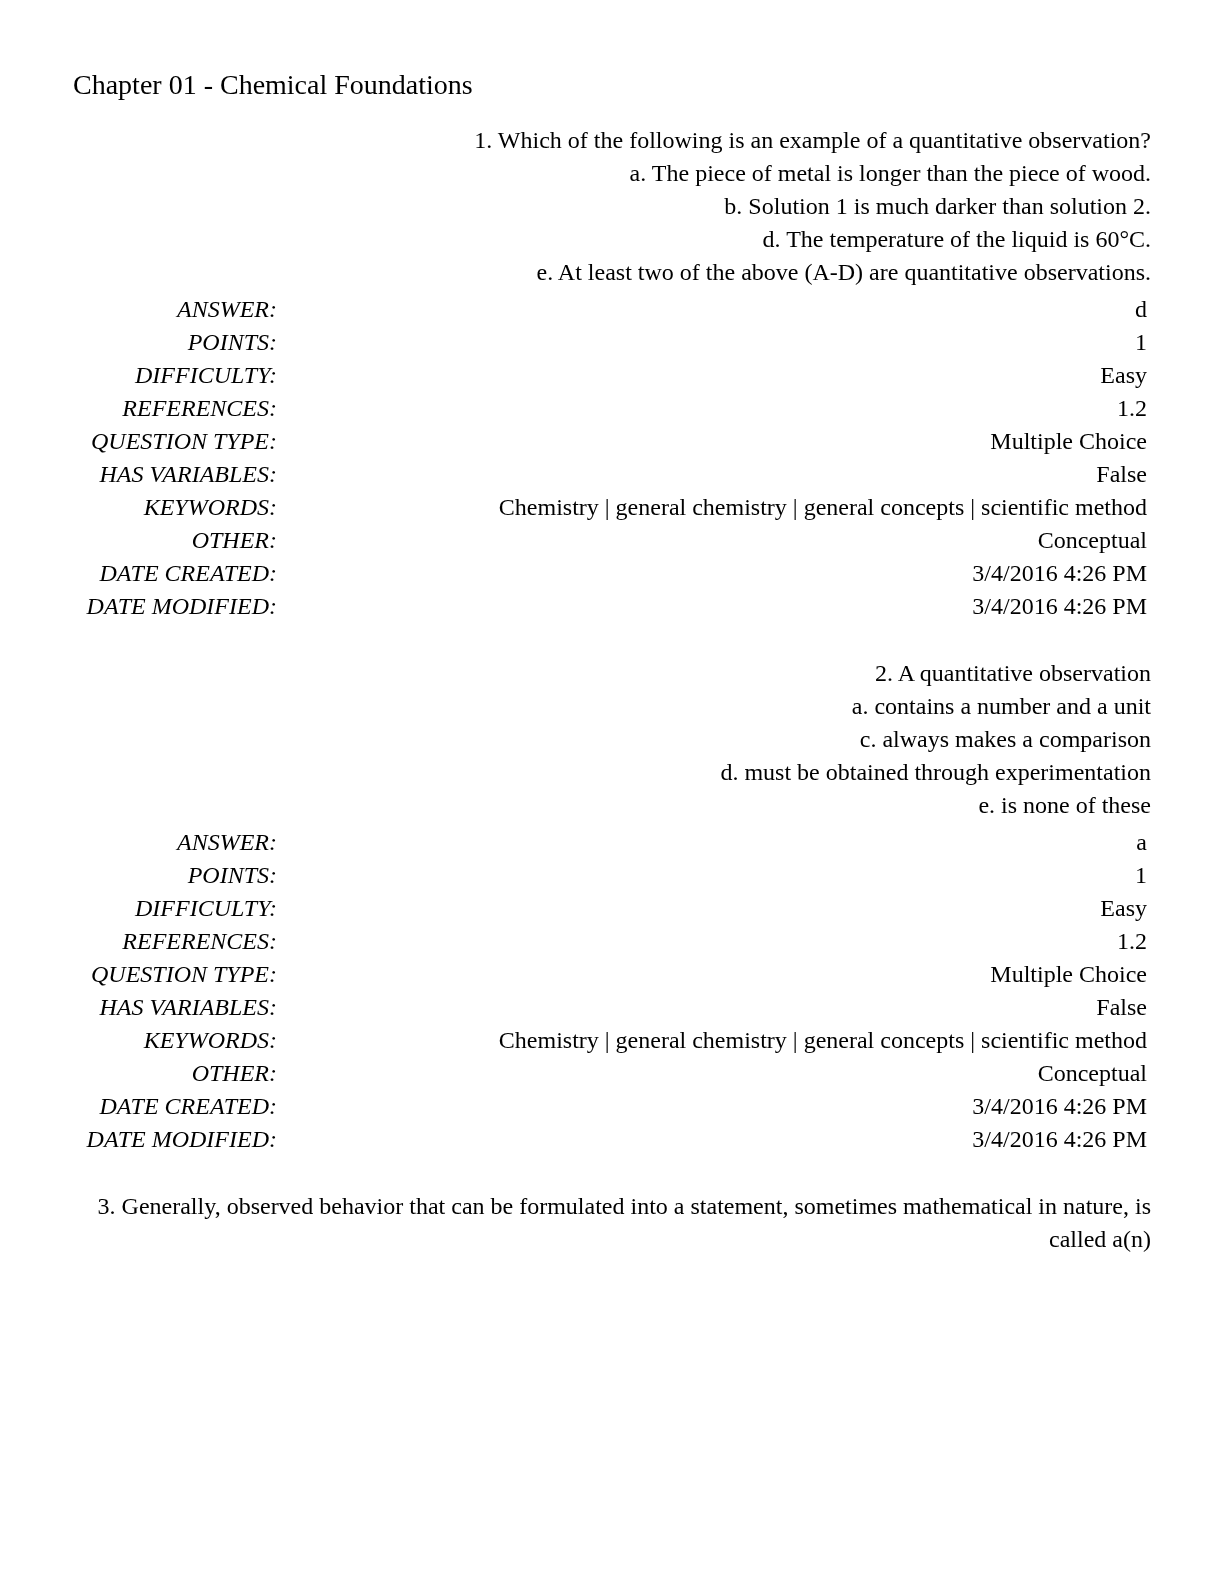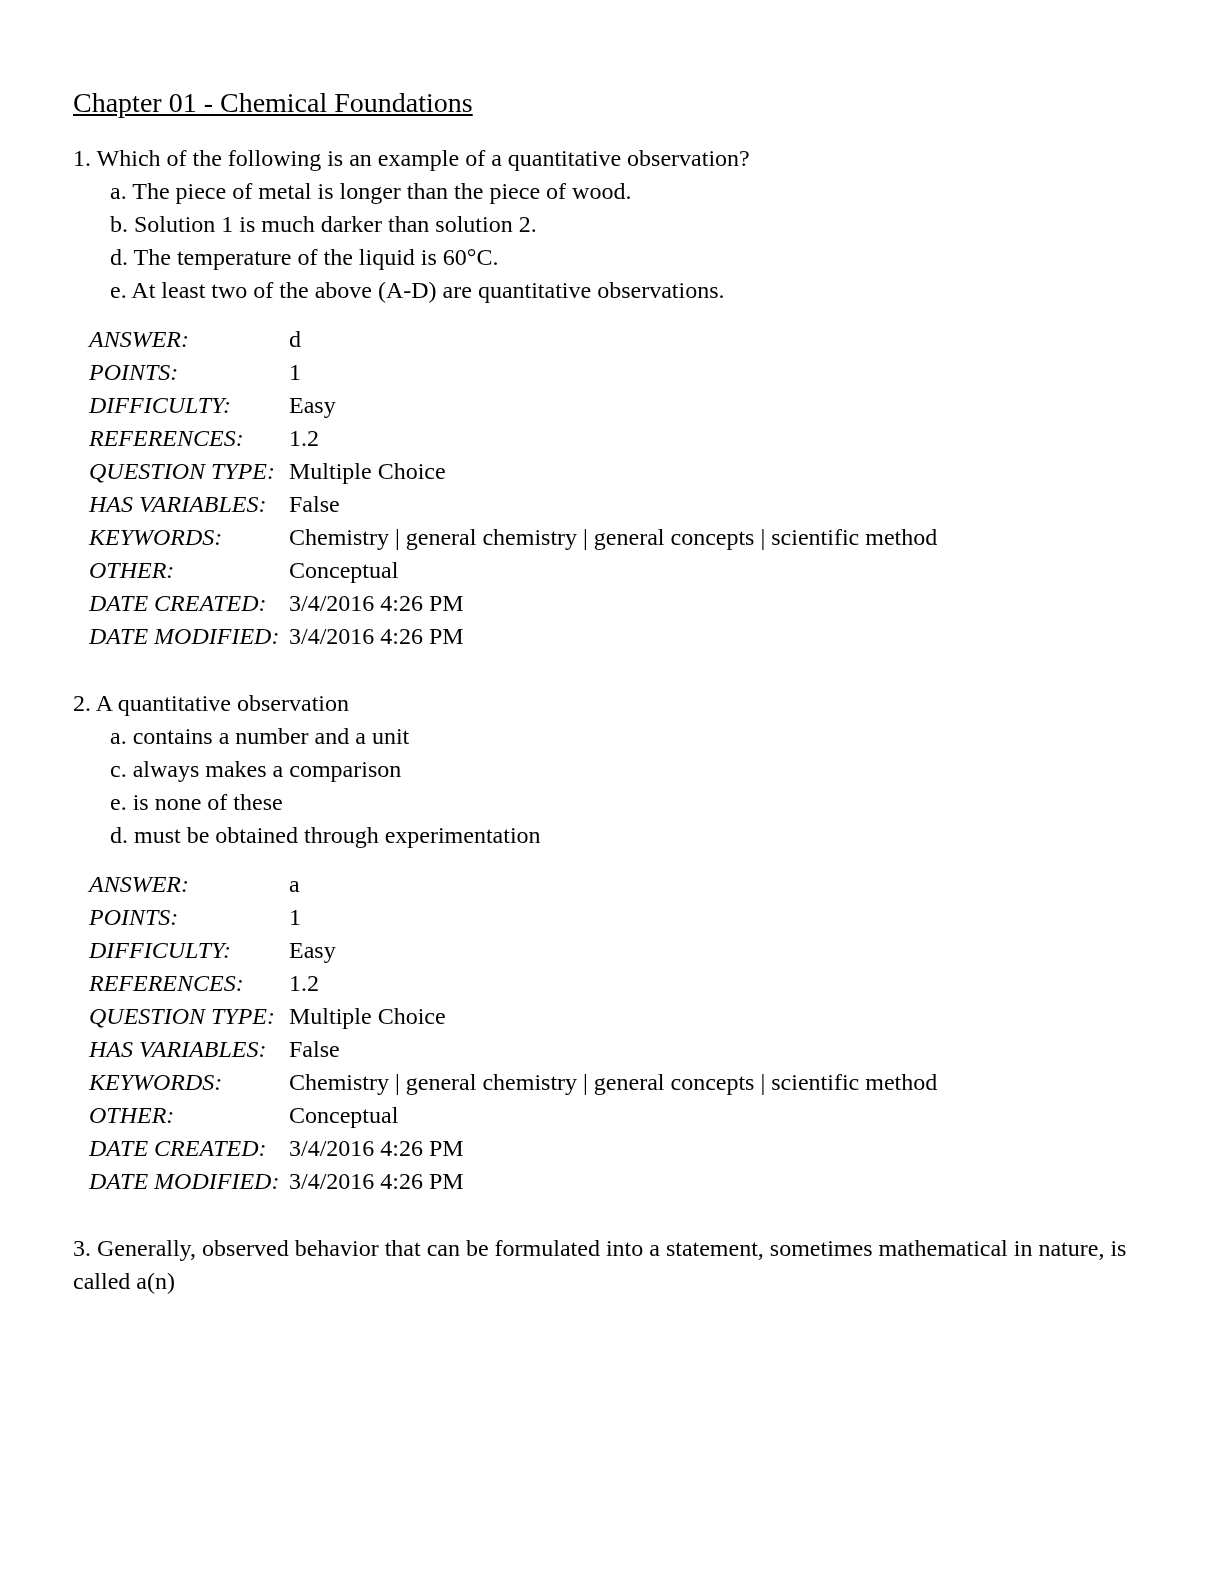--- a/index.html
+++ b/index.html
@@ -12,30 +12,29 @@
     font-family: "Liberation Serif", "DejaVu Serif", serif;
     font-size: 24px;
     line-height: 33px;
     padding: 68px 73px 0 73px;
     overflow: hidden;
   }
   .title {
     font-size: 28px;
     font-weight: 400;
     line-height: 34px;
-    margin: 18px 0 22px 0;
+    margin: 0 0 22px 0;
     letter-spacing: 0;
-    text-decoration: underline;
   }
   .questions { margin: 0; }
-  .question { margin: 0; }
+  .question { margin: 0; text-align: right; }
   .question + .question { margin-top: 34px; }
   .q-line { margin: 0; }
   .opt { margin: 0 0 0 37px; }
-  .meta { margin: 16px; }
+  .meta { margin: 4px; }
   .meta-row { display: flex; }
   .meta-label {
     flex: 0 0 200px;
     font-style: italic;
   }
   .meta-value { flex: 1 1 auto; }
 </style>
 </head>
 <body>
 
@@ -91,22 +90,22 @@
     <span class="meta-label">DATE MODIFIED:</span>
             <span class="meta-value">3/4/2016 4:26 PM</span>
   </div>
         </div>
   </article>
       <article class="question">
     <p class="q-line"><span class="q-num">2.</span> <span class="q-text">A quantitative observation</span></p>
     <div class="options">
           <p class="opt"><span class="opt-letter">a.</span> <span class="opt-text">contains a number and a unit</span></p>
           <p class="opt"><span class="opt-letter">c.</span> <span class="opt-text">always makes a comparison</span></p>
+          <p class="opt"><span class="opt-letter">d.</span> <span class="opt-text">must be obtained through experimentation</span></p>
           <p class="opt"><span class="opt-letter">e.</span> <span class="opt-text">is none of these</span></p>
-          <p class="opt"><span class="opt-letter">d.</span> <span class="opt-text">must be obtained through experimentation</span></p>
         </div>
     <div class="meta">
           <div class="meta-row">
     <span class="meta-label">ANSWER:</span>
             <span class="meta-value">a</span>
   </div>
           <div class="meta-row">
     <span class="meta-label">POINTS:</span>
             <span class="meta-value">1</span>
   </div>

